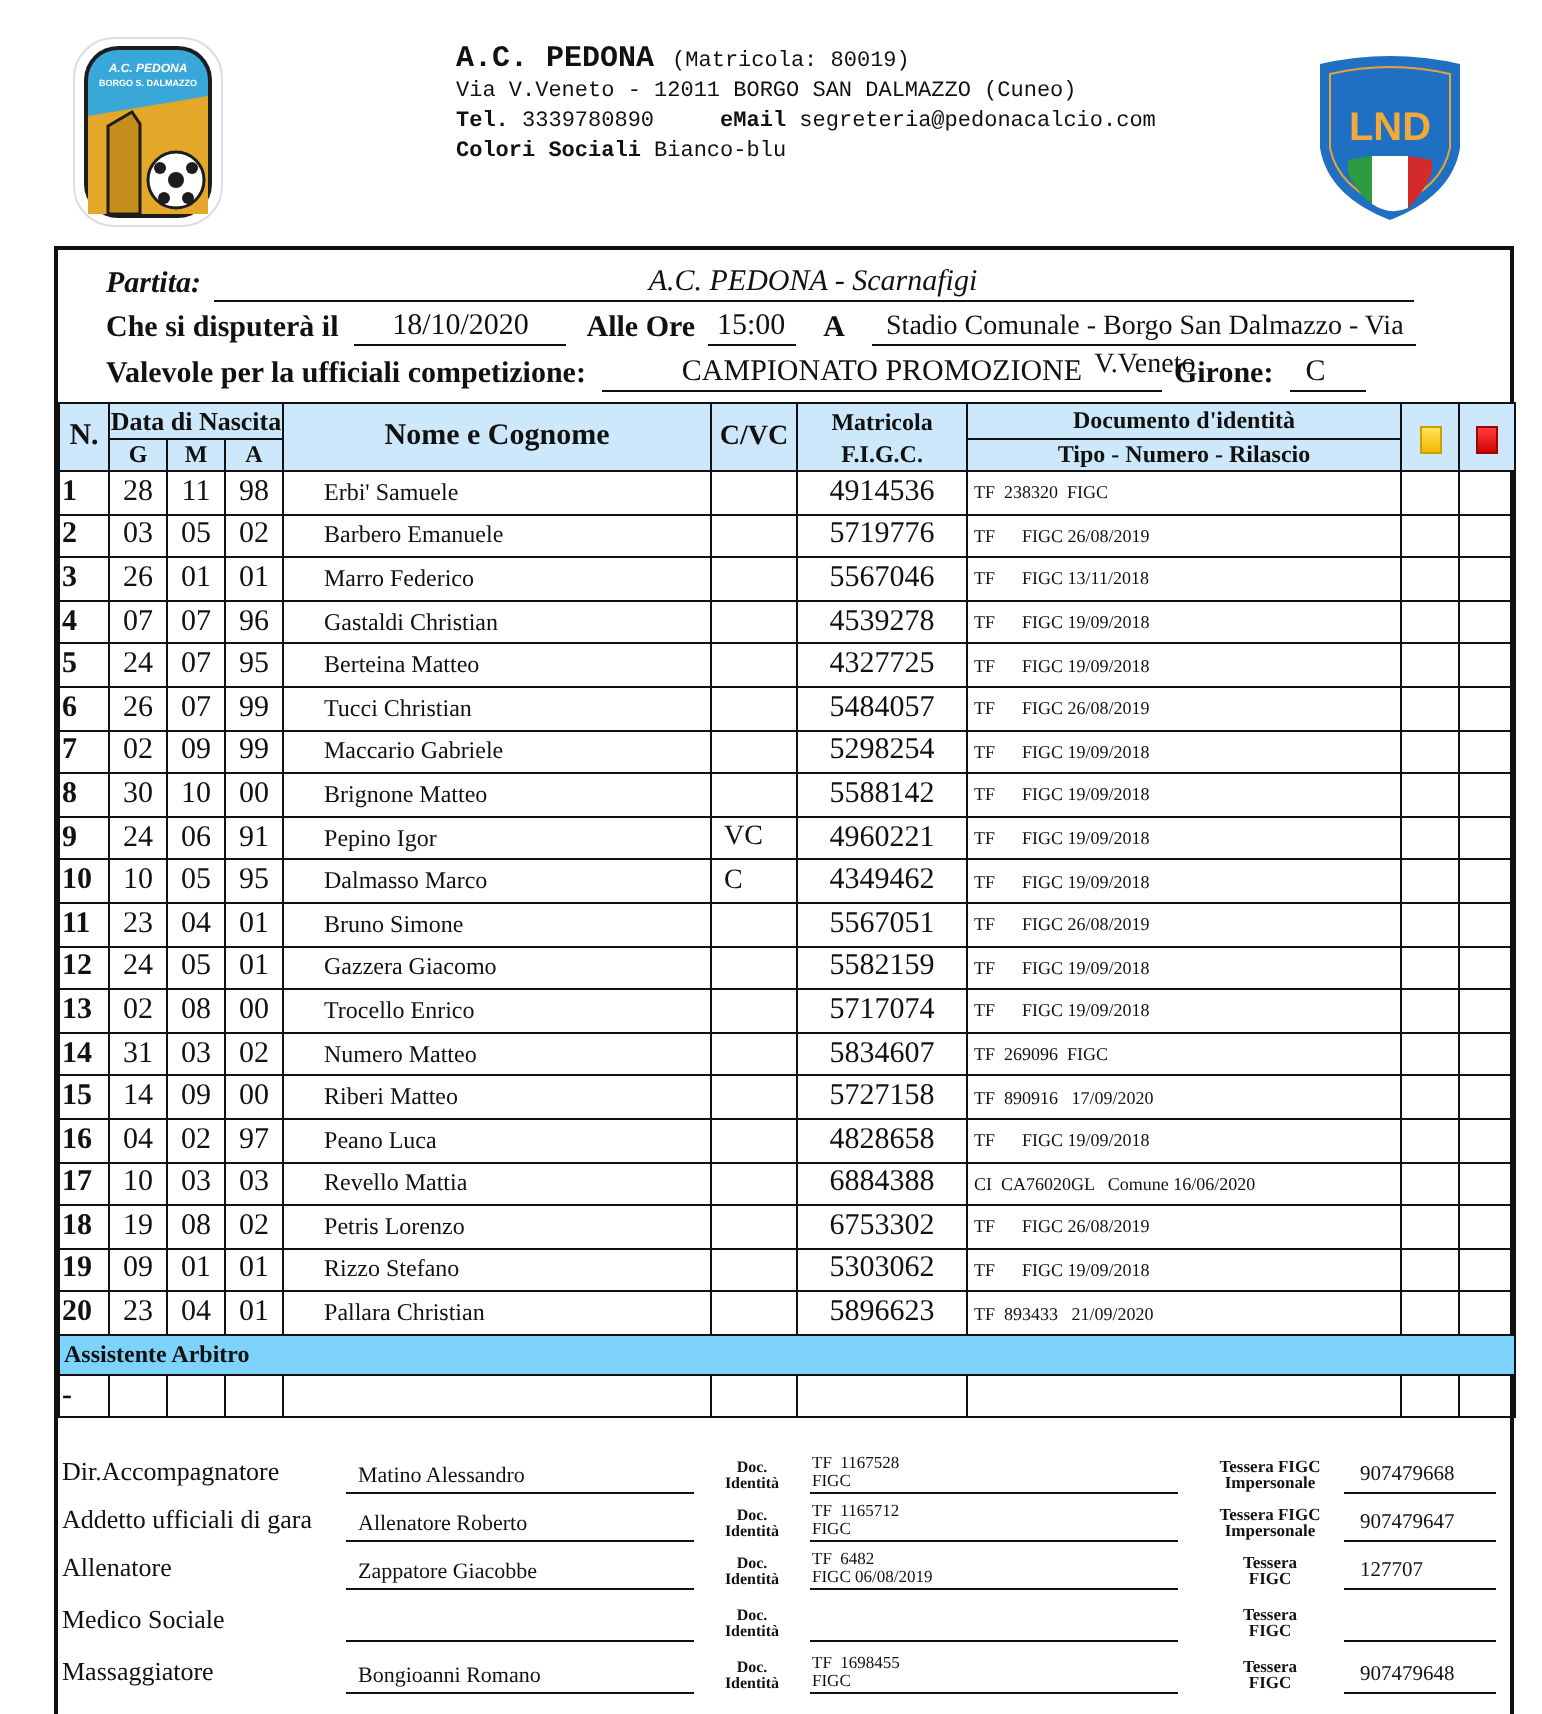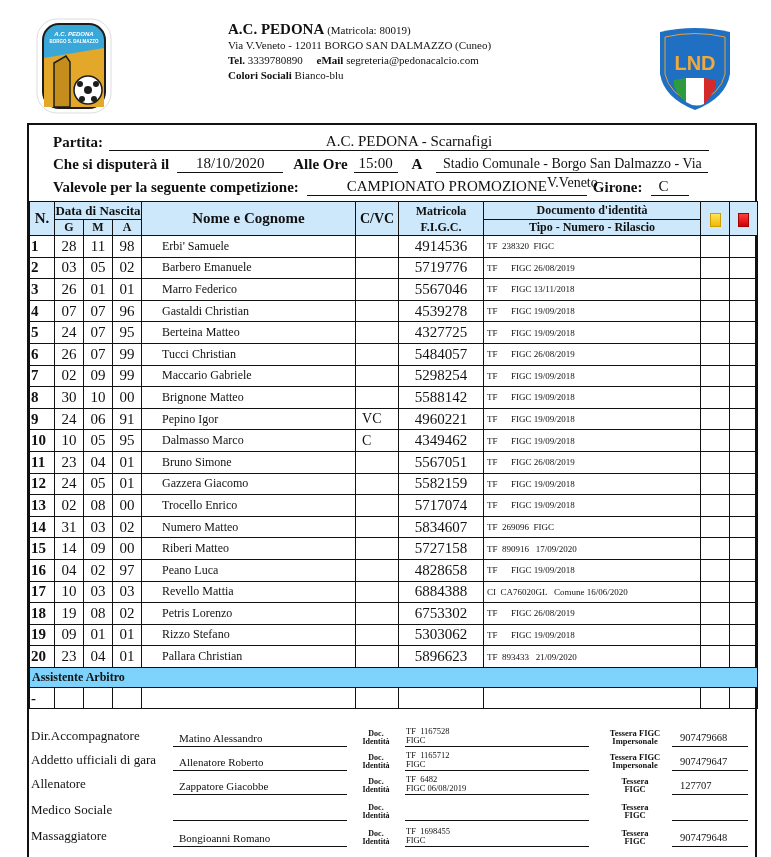--- a/index.html
+++ b/index.html
@@ -2,21 +2,21 @@
 <html><head>
 <meta charset="utf-8">
 <style>
   * { box-sizing: border-box; margin: 0; padding: 0; }
   html, body { width: 771px; height: 857px; background: #ffffff; overflow: hidden; }
   body { position: relative; font-family: "Liberation Serif", serif; color: #111; }
 
   
   .logo-left { position: absolute; left: 36px; top: 18px; width: 76px; height: 96px; }
   .logo-right { position: absolute; left: 656px; top: 24px; width: 78px; height: 88px; }
-  .club-info { position: absolute; left: 228px; top: 22px; font-size: 11px; line-height: 15px; }
+  .club-info { position: absolute; left: 228px; top: 22px; font-size: 11px; line-height: 15px; font-family: Liberation Mono, monospace; }
   .club-info .club-name { font-size: 15px; font-weight: bold; }
   .club-info .club-name .matricola { font-size: 11px; font-weight: normal; }
   .club-info b { font-weight: bold; }
 
   
   .frame { position: absolute; left: 27px; top: 123px; width: 730px; height: 740px; border: 2px solid #111; border-bottom: none; }
 
   .match-info { position: absolute; left: 0; top: 0; width: 100%; height: 76px; font-size: 15px; }
   .mi-row { position: absolute; left: 24px; height: 20px; display: flex; align-items: flex-end; }
   .mi-label { font-weight: bold; white-space: nowrap; }
@@ -94,34 +94,34 @@
   <path d="M9 13 Q39 6 69 13 L69 50 Q65 70 39 80 Q13 70 9 50 Z" fill="none" stroke="#e8a23a" stroke-width="1"></path>
   <text x="39" y="46" font-size="20" font-weight="bold" fill="#f0a93a" text-anchor="middle" font-family="Liberation Sans, sans-serif">LND</text>
   <path d="M18 56 L30 54 L30 78 Q22 72 18 62 Z" fill="#2e9b3e"></path>
   <path d="M30 54 L48 54 L48 80 Q39 84 30 78 Z" fill="#ffffff"></path>
   <path d="M48 54 L60 56 L60 62 Q56 72 48 80 Z" fill="#d42a2a"></path>
 </svg>
 
 <div class="frame">
 
   <div class="match-info">
-    <div class="mi-row" style="top:6px;">
+    <div class="mi-row" style="top:6px;font-style:italic;">
       <span class="mi-label">Partita:</span>
       <span class="mi-field" style="width:600px;margin-left:6px;">A.C. PEDONA - Scarnafigi</span>
     </div>
     <div class="mi-row" style="top:28px;">
       <span class="mi-label">Che si disputerà il</span>
       <span class="mi-field" style="width:106px;margin-left:8px;">18/10/2020</span>
       <span class="mi-label" style="margin-left:10px;">Alle Ore</span>
       <span class="mi-field" style="width:44px;margin-left:6px;">15:00</span>
       <span class="mi-label" style="margin-left:14px;">A</span>
       <span class="mi-field small" style="width:272px;margin-left:14px;">Stadio Comunale - Borgo San Dalmazzo - Via V.Veneto</span>
     </div>
     <div class="mi-row" style="top:51px;">
-      <span class="mi-label">Valevole per la seguente competizione:</span>
+      <span class="mi-label">Valevole per la ufficiali competizione:</span>
       <span class="mi-field" style="width:280px;margin-left:8px;">CAMPIONATO PROMOZIONE</span>
       <span class="mi-label" style="margin-left:6px;">Girone:</span>
       <span class="mi-field" style="width:38px;margin-left:8px;text-align:left;padding-left:8px;">C</span>
     </div>
   </div>
 
   <table class="roster">
     <colgroup>
       <col style="width:25px">
         <col style="width:29px">

